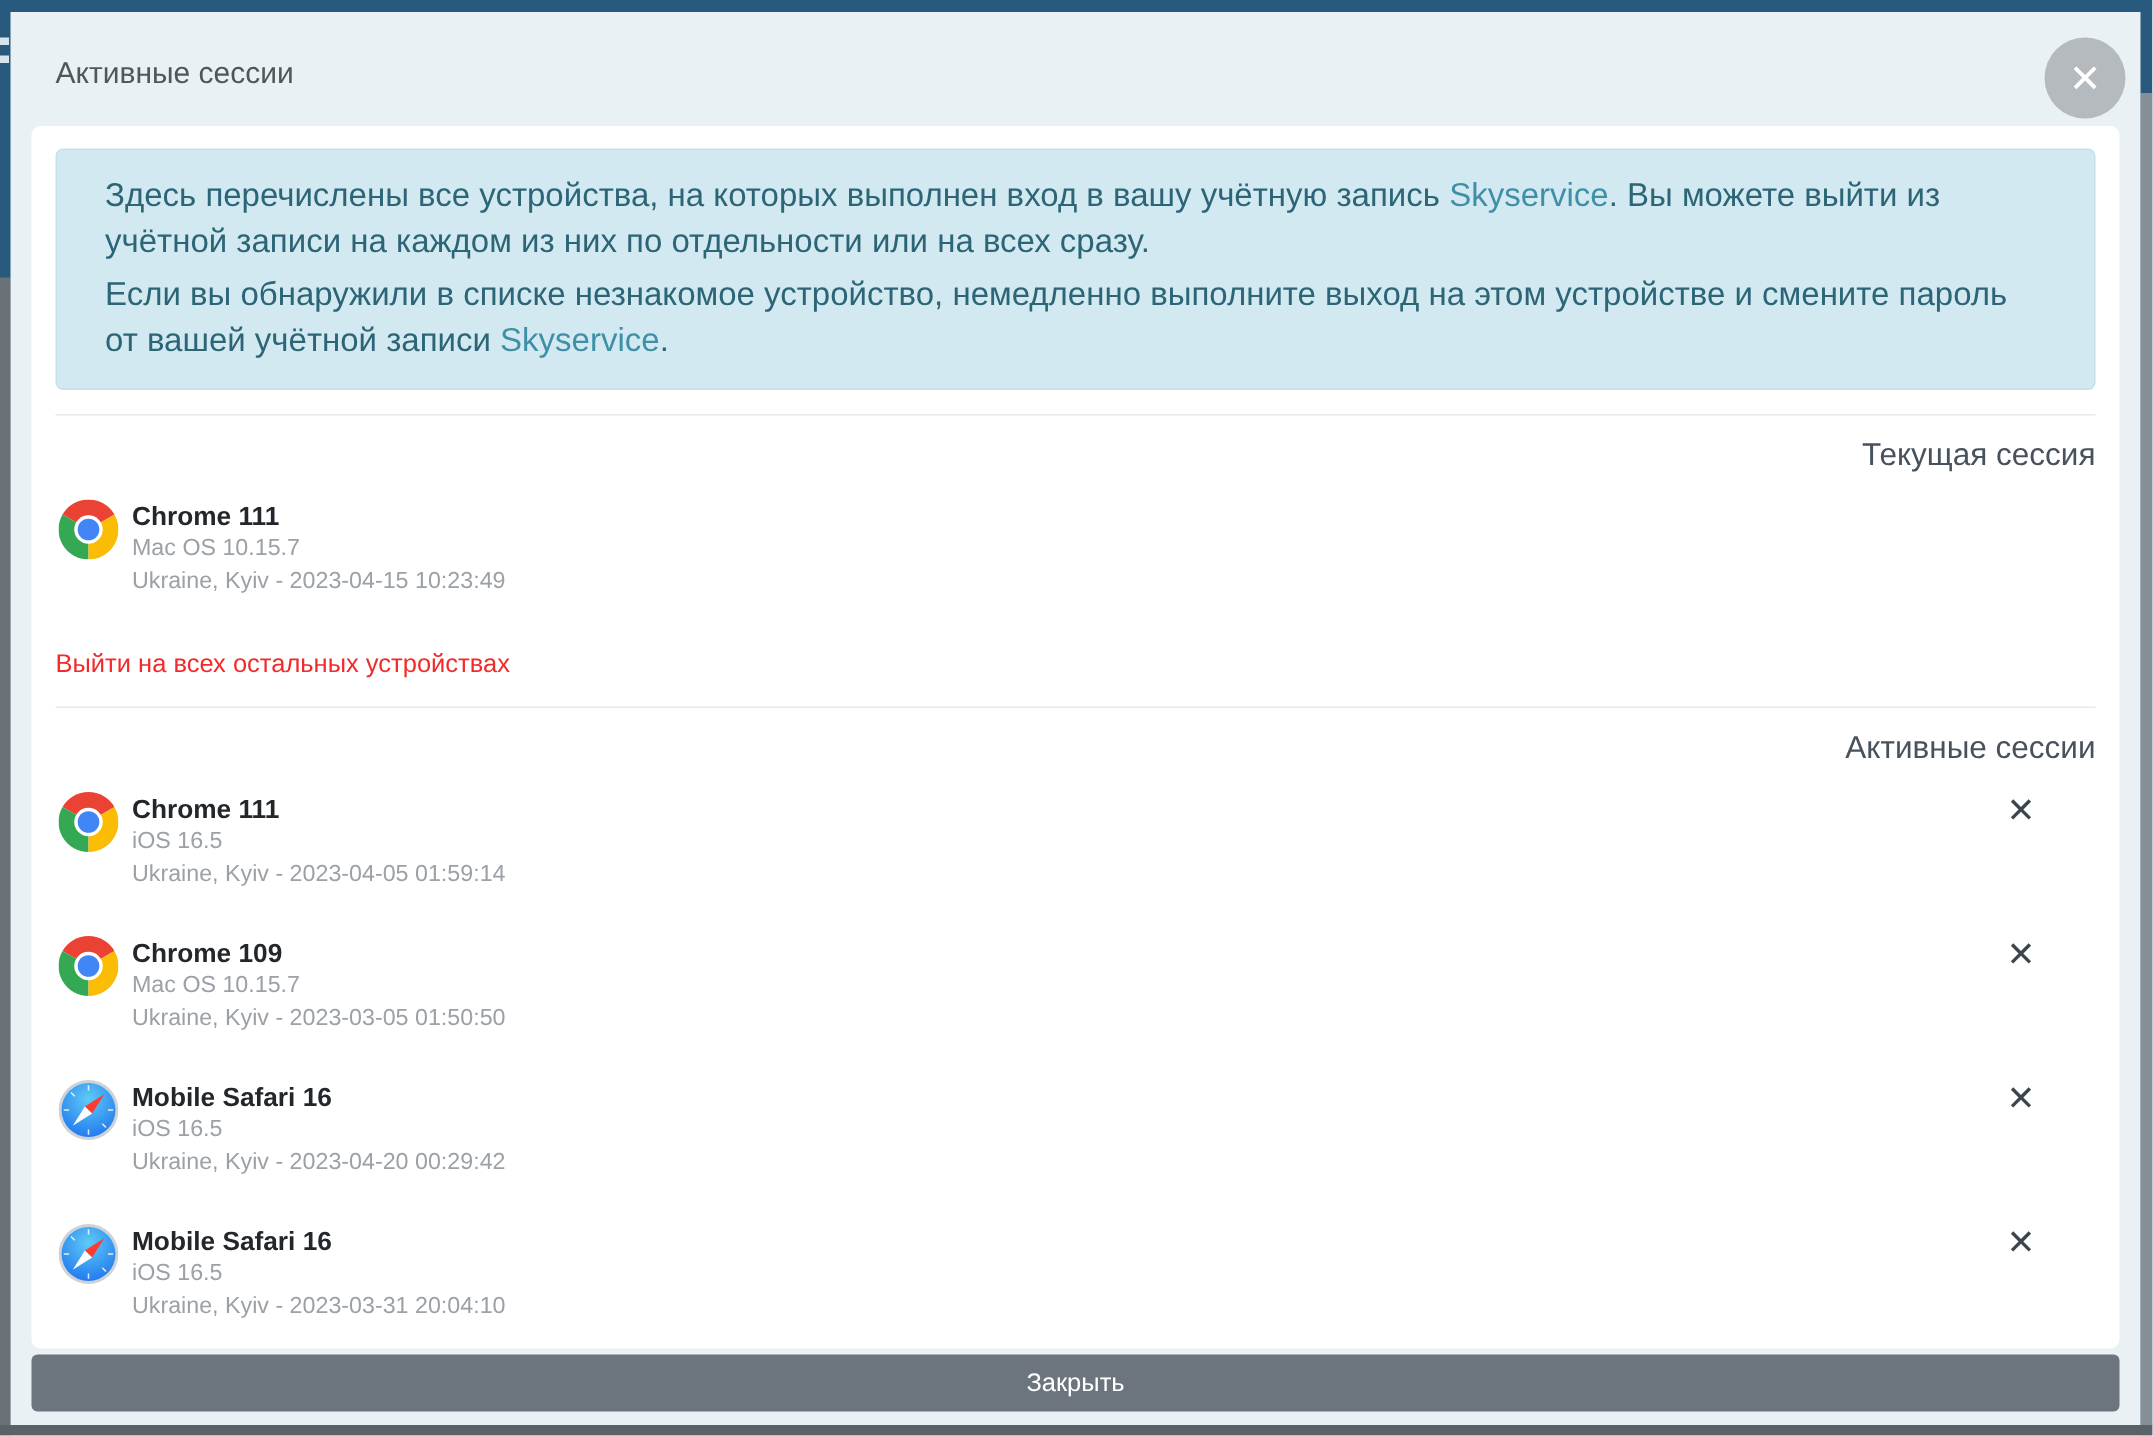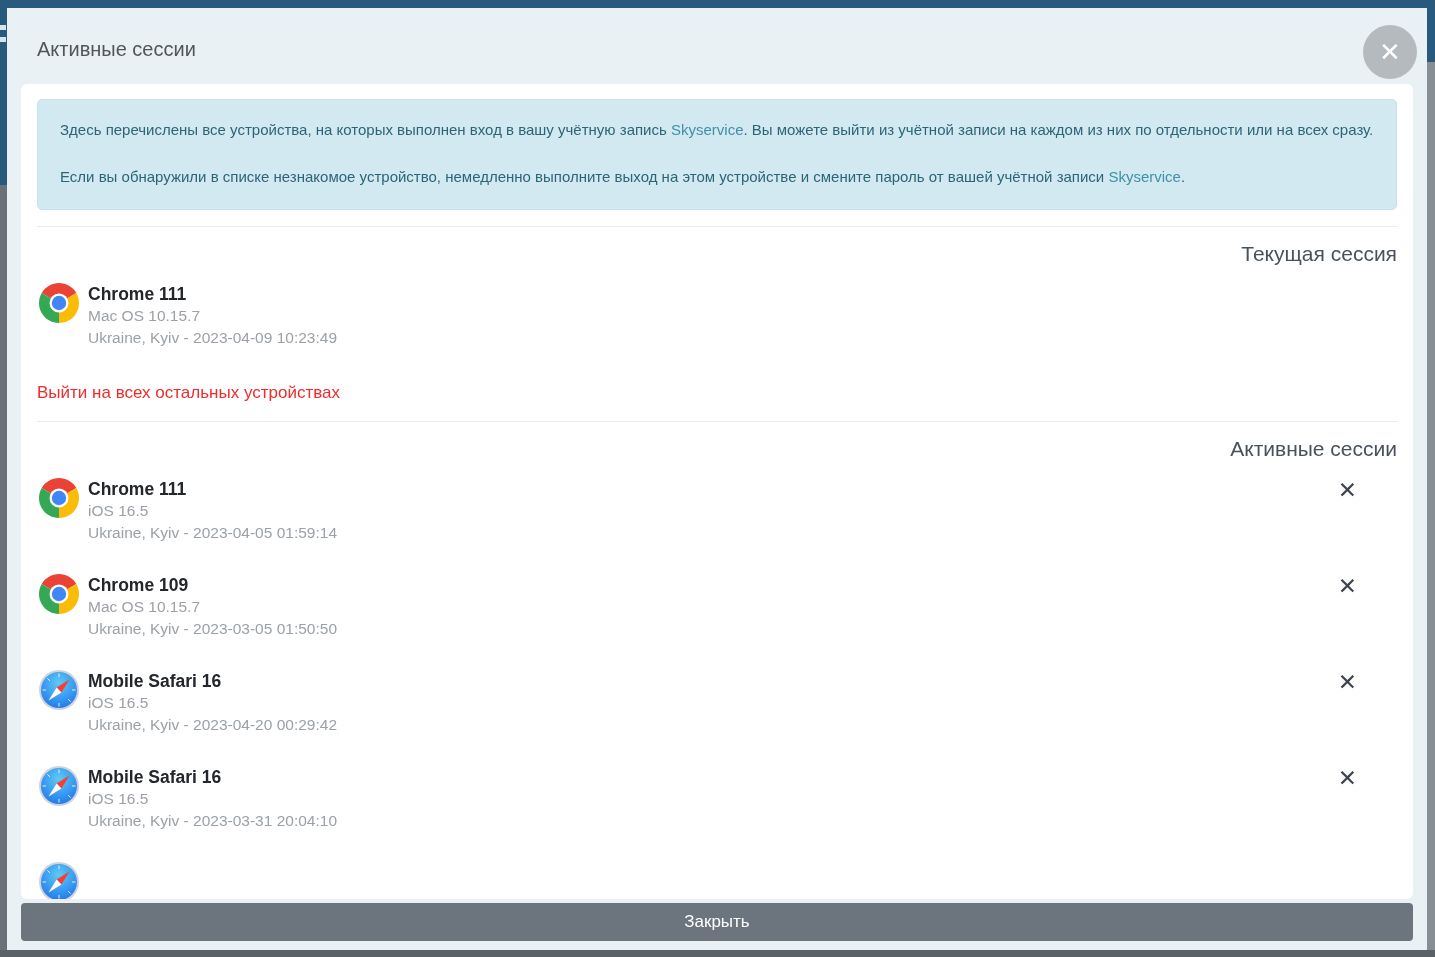--- a/index.html
+++ b/index.html
@@ -21,23 +21,23 @@
   .modal-header { position:relative; padding:28px 30px 22px; flex:0 0 auto; }
   .modal-title { font-size:20px; line-height:26px; color:var(--title_text,#51565a); font-weight:400; }
   .close-btn { position:absolute; top:17px; right:10px; width:54px; height:54px; border:none;
                border-radius:50%; background:var(--close_circle,#b5babe); color:#fff;
                font-size:26px; line-height:54px; text-align:center; cursor:pointer; font-family:inherit; }
 
   .card { background:var(--card_bg,#fff); border-radius:6px; margin:0 14px; flex:1 1 auto;
           min-height:0; overflow:hidden; padding:15px 16px; }
 
   .alert { background:var(--alert_bg,#d2e9f1); border:1px solid var(--alert_border,#c4e1ec);
-           border-radius:5px; padding:14px 22px 17px; color:var(--alert_text,#2c6576);
-           font-size:15px; line-height:31px; }
-  .alert p + p { margin-top:16px; }
+           border-radius:5px; padding:14px 32px 17px; color:var(--alert_text,#2c6576);
+           font-size:22px; line-height:31px; }
+  .alert p + p { margin-top:4px; }
   .alert a { color:var(--alert_link,#3f90a6); text-decoration:none; cursor:pointer; }
 
   .divider { border:none; border-top:1px solid var(--divider,#e9e9e9); margin:16px 0 0; }
 
   .section-heading { font-size:21px; line-height:26px; font-weight:400;
                      color:var(--heading_text,#47525c); margin-top:14px;text-align:right; }
 
   .session { display:flex; align-items:flex-start; height:76px; margin-top:16px; }
   .session-list .session { margin-top:0; margin-bottom:20px; }
   .session-list .session.first { margin-top:16px; }
@@ -126,21 +126,21 @@
 
       <div class="section-heading">Текущая сессия</div>
 
       <div class="session">
         <svg class="session-icon" viewBox="0 0 40 40">
             <use href="#chrome-logo"></use>
           </svg>
         <div class="session-info">
           <div class="session-name">Chrome 111</div>
           <div class="session-meta">Mac OS 10.15.7</div>
-          <div class="session-meta">Ukraine, Kyiv - 2023-04-09 10:23:49</div>
+          <div class="session-meta">Ukraine, Kyiv - 2023-04-15 10:23:49</div>
         </div>
       </div>
 
       <div class="logout-all-row">
         <a class="logout-all">Выйти на всех остальных устройствах</a>
       </div>
 
       <hr class="divider">
 
       <div class="section-heading">Активные сессии</div>

